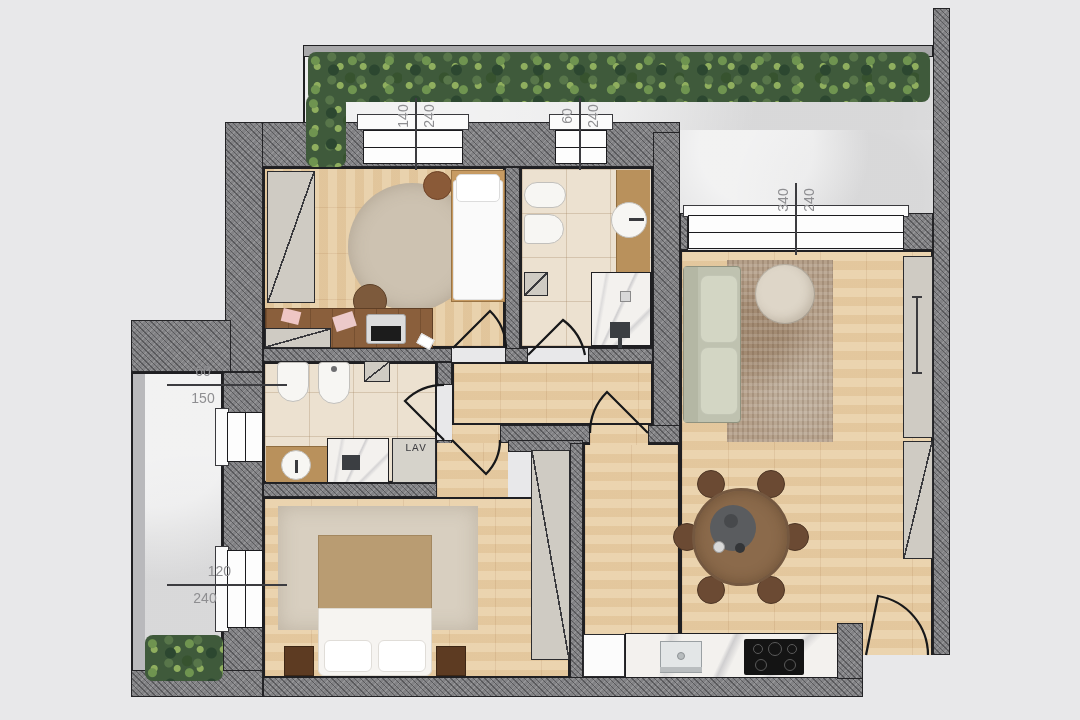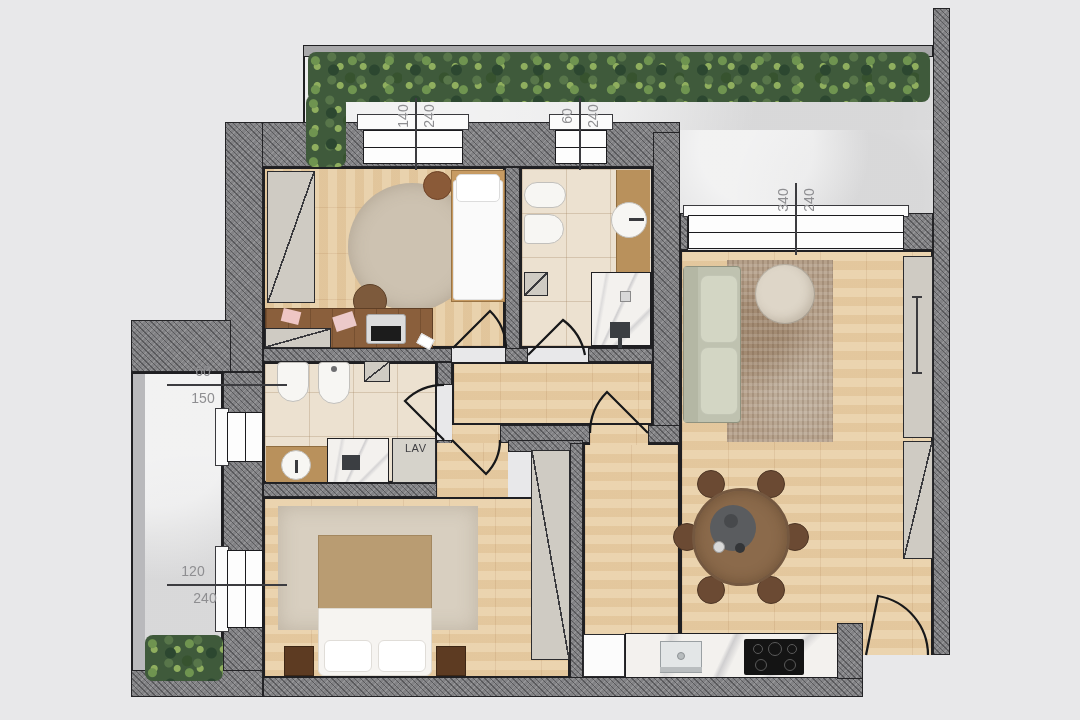--- a/index.html
+++ b/index.html
@@ -131,21 +131,21 @@
   <div class="abs fixt" style="left:277px;top:362px;width:32px;height:40px;border-radius:4px 4px 16px 16px;"></div>
   <div class="abs fixt" style="left:318px;top:362px;width:32px;height:42px;border-radius:4px 4px 16px 16px;"></div>
   <div class="abs circle" style="left:331px;top:366px;width:6px;height:6px;background:#6d6d70;"></div>
   <div class="abs cab diag" style="left:364px;top:361px;width:26px;height:21px;"></div>
   <div class="abs" style="left:266px;top:446px;width:64px;height:36px;background:#b9915c;border-top:1px solid #8f6c3e;"></div>
   <div class="abs fixt circle" style="left:281px;top:450px;width:30px;height:30px;"></div>
   <div class="abs" style="left:295px;top:460px;width:3px;height:13px;background:#3a3a3e;"></div>
   <div class="abs marble outline" style="left:327px;top:438px;width:62px;height:45px;"></div>
   <div class="abs" style="left:342px;top:455px;width:18px;height:15px;background:#3b3e42;"></div>
   <div class="abs diag" style="left:392px;top:438px;width:44px;height:45px;background:#d6d3cb;border:1.5px solid #2b2b2e;"></div>
-  <div class="abs lavlabel" style="left:405px;top:442px;width:30px;">LAV</div>
+  <div class="abs lavlabel" style="left:405px;top:442px;width:30px;font-family:Liberation Mono, monospace;">LAV</div>
 
   <div class="abs" style="left:278px;top:506px;width:200px;height:124px;background:#d8cfc0;box-shadow:inset 0 0 20px rgba(130,115,95,.30);"></div>
   <div class="abs" style="left:318px;top:535px;width:114px;height:77px;background:#b99c72;border:1px solid #a3875f;"></div>
   <div class="abs" style="left:318px;top:608px;width:114px;height:68px;background:#f6f4f1;border:1px solid #dedad2;border-radius:0 0 6px 6px;"></div>
   <div class="abs" style="left:324px;top:640px;width:48px;height:32px;background:#ffffff;border:1px solid #e0ddd8;border-radius:6px;"></div>
   <div class="abs" style="left:378px;top:640px;width:48px;height:32px;background:#ffffff;border:1px solid #e0ddd8;border-radius:6px;"></div>
   <div class="abs" style="left:284px;top:646px;width:30px;height:30px;background:#5d3b22;border:1px solid #3e2715;"></div>
   <div class="abs" style="left:436px;top:646px;width:30px;height:30px;background:#5d3b22;border:1px solid #3e2715;"></div>
   <div class="abs cab diag2" style="left:531px;top:450px;width:39px;height:210px;"></div>
 
@@ -212,21 +212,21 @@
 
   <div class="abs dimline" style="left:795px;top:183px;width:2px;height:72px;"></div>
   <div class="abs dim rot" style="left:763px;top:192px;width:40px;height:16px;">340</div>
   <div class="abs dim rot" style="left:789px;top:192px;width:40px;height:16px;">240</div>
 
   <div class="abs dimline" style="left:167px;top:384px;width:120px;height:2px;"></div>
   <div class="abs dim" style="left:183px;top:363px;width:40px;height:16px;">60</div>
   <div class="abs dim" style="left:183px;top:390px;width:40px;height:16px;">150</div>
 
   <div class="abs dimline" style="left:167px;top:584px;width:120px;height:2px;"></div>
-  <div class="abs dim" style="left:173px;top:563px;width:40px;height:16px;">120</div>
+  <div class="abs dim" style="left:191px;top:563px;width:40px;height:16px;text-align:right;">120</div>
   <div class="abs dim" style="left:185px;top:590px;width:40px;height:16px;">240</div>
 
   <svg class="overlay" width="1080" height="720" viewBox="0 0 1080 720">
     <path d="M453,348 L490,311 A53,53 0 0 1 506,348" fill="none" stroke="#17181a" stroke-width="2.25"></path>
     <path d="M528,355 L563,320 A57,57 0 0 1 585,355" fill="none" stroke="#17181a" stroke-width="2.25"></path>
     <path d="M452,440 L486,474 A48,48 0 0 0 500,440" fill="none" stroke="#17181a" stroke-width="2.25"></path>
     <path d="M648,433 L607,392 A58,58 0 0 0 590,433" fill="none" stroke="#17181a" stroke-width="2.25"></path>
     <path d="M444,440 L405,401 A55,55 0 0 1 444,385" fill="none" stroke="#17181a" stroke-width="2.25"></path>
     <path d="M866,655 L878,596 A60,60 0 0 1 928,655" fill="none" stroke="#17181a" stroke-width="2.25"></path>
   </svg>

